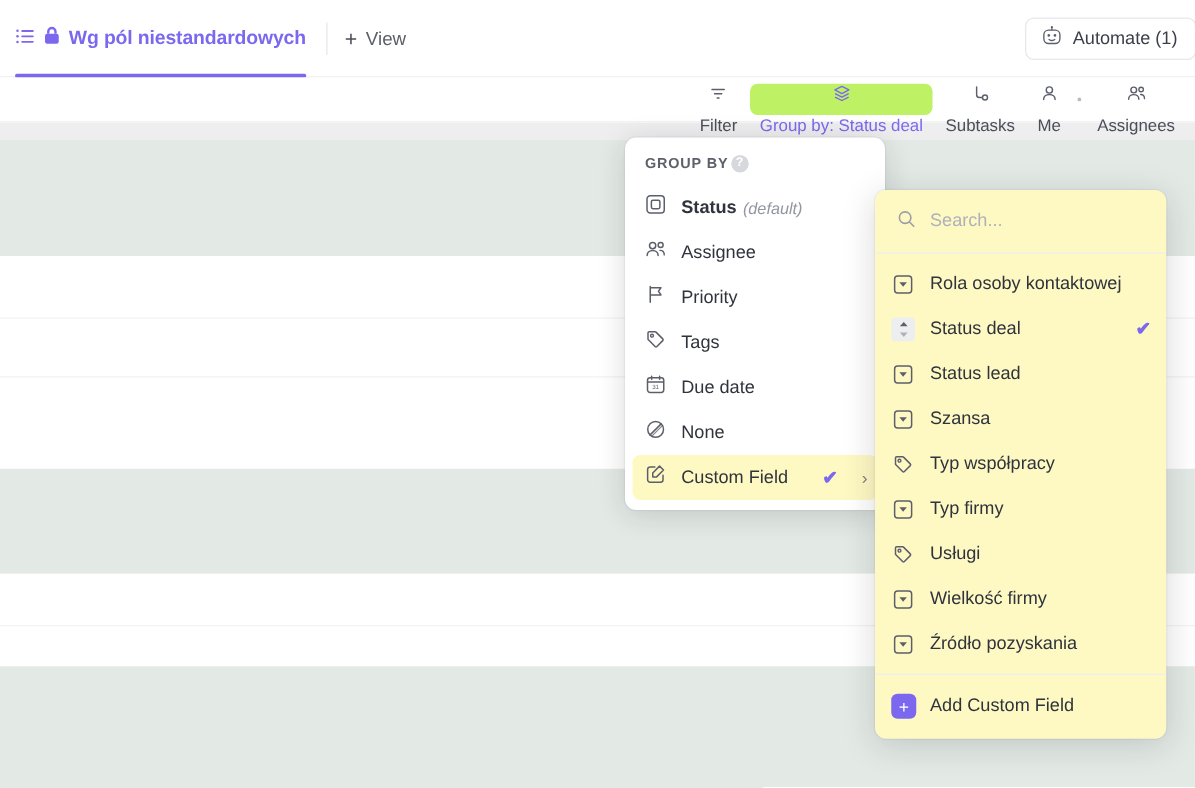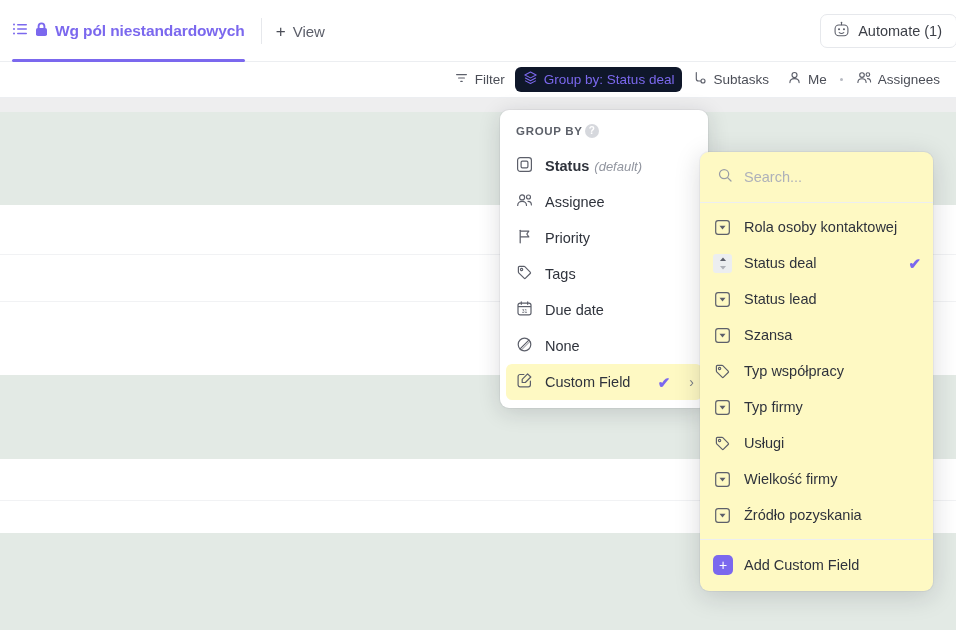--- a/index.html
+++ b/index.html
@@ -120,27 +120,28 @@
     gap: 2px;
   }
   .tb-item {
     display: flex;
     align-items: center;
     gap: 6px;
     height: 25px;
     padding: 0 8px;
     border-radius: 6px;
     cursor: pointer;
+    flex-direction: column;
   }
   .tb-label {
     font-size: 13.5px;
     color: #4b4e57;
     white-space: nowrap;
   }
-  .tb-item.active { background: #0f172a; }
+  .tb-item.active { background: #bef264; }
   .tb-item.active .tb-label { color: #7b68ee; }
   .tb-dot {
     width: 3px; height: 3px;
     border-radius: 50%;
     background: #b7bac2;
     margin: 0 3px;
   }
 
   
   .grid-area {

